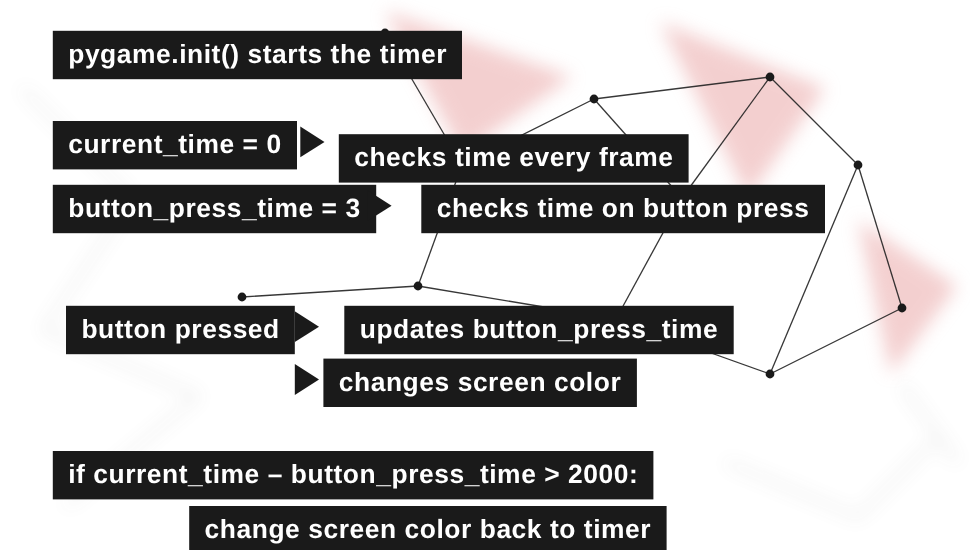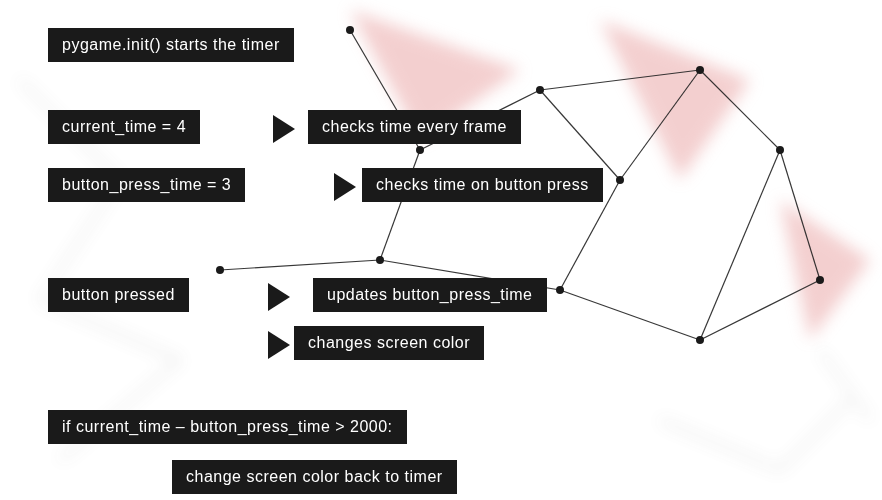--- a/index.html
+++ b/index.html
@@ -17,22 +17,22 @@
   }
   .bg {
     position: absolute;
     inset: 0;
     z-index: 0;
   }
   .box {
     position: absolute;
     background: #1a1a1a;
     color: #fff;
-    font-size: 16px;
-    font-weight: 400;
+    font-size: 24px;
+    font-weight: 700;
     padding: 8px 14px;
     letter-spacing: 0.5px;
     white-space: nowrap;
     z-index: 2;
   }
   .arrow {
     position: absolute;
     width: 0;
     height: 0;
     border-top: 14px solid transparent;
@@ -98,29 +98,29 @@
     <circle cx="820" cy="280" r="4"></circle>
     <circle cx="560" cy="290" r="4"></circle>
     <circle cx="700" cy="340" r="4"></circle>
     <circle cx="380" cy="260" r="4"></circle>
     <circle cx="220" cy="270" r="4"></circle>
   </g>
 </svg>
 
 <div class="box" style="left:48px; top:28px;">pygame.init() starts the timer</div>
 
-<div class="box" style="left:48px; top:110px;">current_time = 4</div>
+<div class="box" style="left:48px; top:110px;">current_time = 0</div>
 <div class="arrow" style="left:273px; top:115px;"></div>
-<div class="box" style="left:308px; top:110px;">checks time every frame</div>
+<div class="box" style="left:308px; top:122px;">checks time every frame</div>
 
 <div class="box" style="left:48px; top:168px;">button_press_time = 3</div>
 <div class="arrow" style="left:334px; top:173px;"></div>
-<div class="box" style="left:362px; top:168px;">checks time on button press</div>
+<div class="box" style="left:383px; top:168px;">checks time on button press</div>
 
-<div class="box" style="left:48px; top:278px;">button pressed</div>
+<div class="box" style="left:60px; top:278px;">button pressed</div>
 <div class="arrow" style="left:268px; top:283px;"></div>
 <div class="box" style="left:313px; top:278px;">updates button_press_time</div>
 
 <div class="arrow" style="left:268px; top:331px;"></div>
 <div class="box" style="left:294px; top:326px;">changes screen color</div>
 
 <div class="box" style="left:48px; top:410px;">if current_time – button_press_time &gt; 2000:</div>
 
 <div class="box" style="left:172px; top:460px;">change screen color back to timer</div>
 

